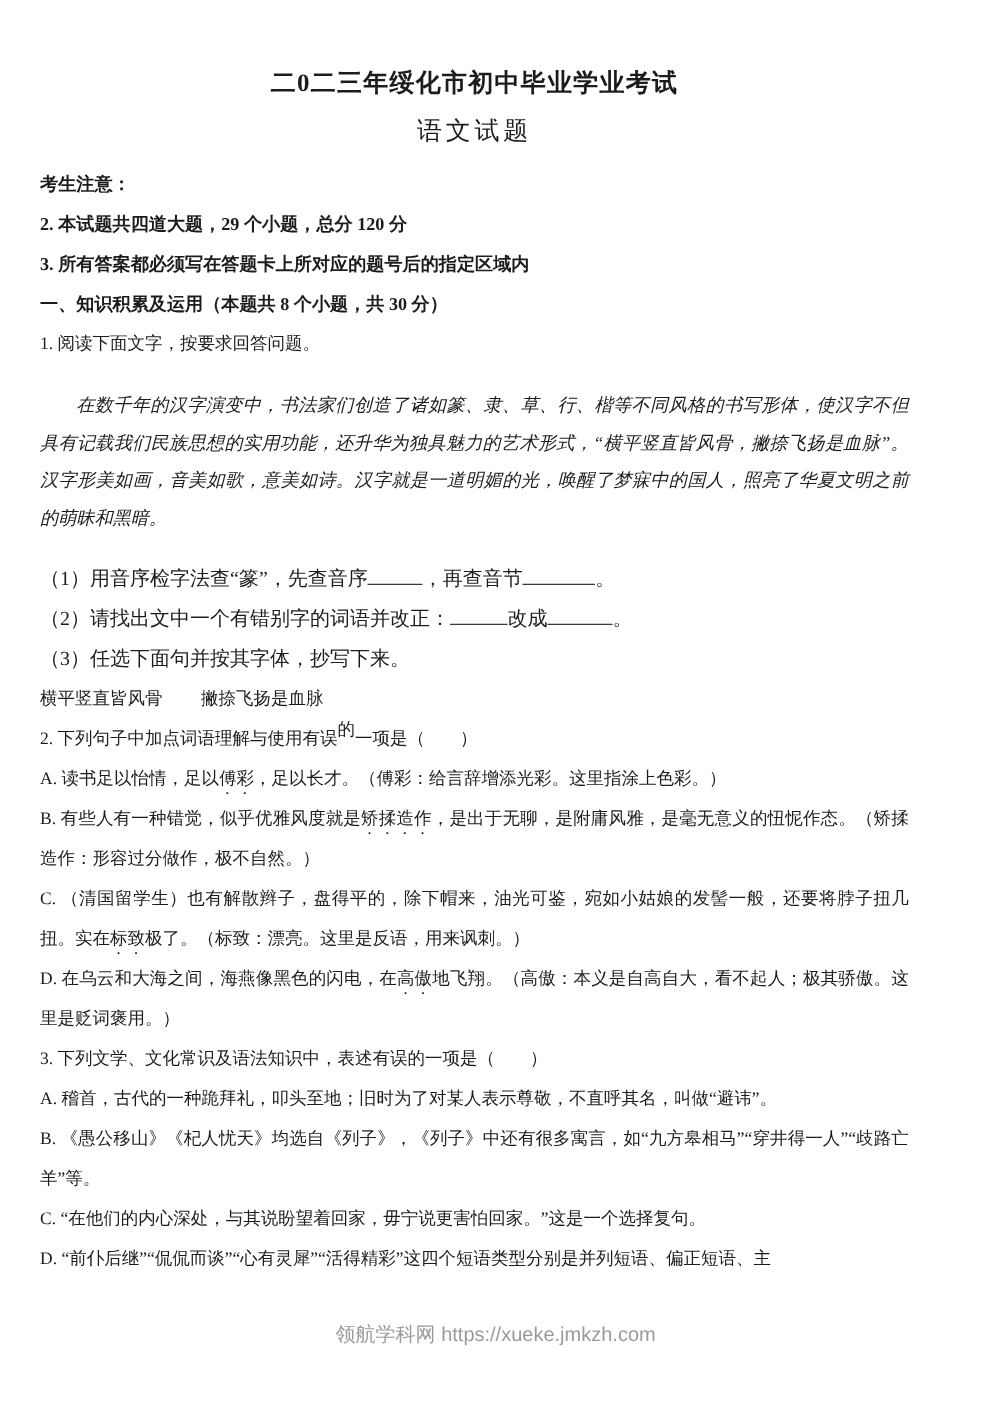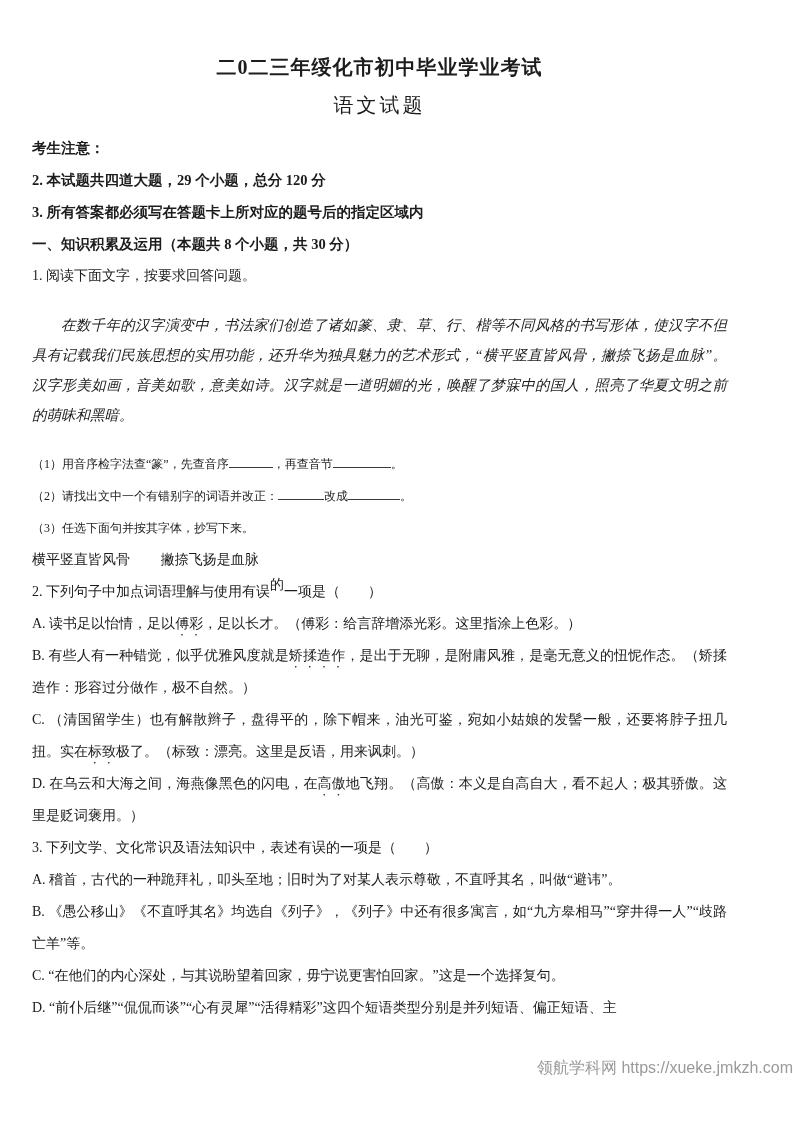--- a/index.html
+++ b/index.html
@@ -41,21 +41,21 @@
     line-height: 32px;
   }
   .passage {
     font-style: italic;
     font-size: 14.5px;
     line-height: 30px;
     text-align: justify;
     text-indent: 2em;
     margin: 18px 0;
   }
-  .subq { font-size: 12px; line-height: 32px; }
+  .subq { font-size: 16px; line-height: 32px; }
   .blank {
     display: inline-block;
     border-bottom: 1px solid #3a3a3a;
     height: 14px;
     vertical-align: baseline;
   }
   .w44 { width: 44px; } .w58 { width: 58px; } .w46 { width: 46px; } .w52 { width: 52px; }
   .copy-line { font-size: 14px; line-height: 32px; }
   .copy-line .copy-right { margin-left: 2.2em; }
   .stem { font-size: 14px; line-height: 32px; }
@@ -69,21 +69,21 @@
     -webkit-text-emphasis: dot;
     -webkit-text-emphasis-position: under right;
     text-emphasis: dot;
     text-emphasis-position: under right;
   }
   .footer {
     position: absolute;
     left: 0;
     top: 1058px;
     width: 100%;
-    text-align: right;
+    text-align: center;
     color: #9a9a9a;
     font-size: 16px;
     font-family: "Liberation Sans", "DejaVu Sans", sans-serif;
   }
 </style>
 </head>
 <body>
 
 <div class="page">
 
@@ -131,20 +131,20 @@
       <span>C. （清国留学生）也有解散辫子，盘得平的，除下帽来，油光可鉴，宛如小姑娘的发髻一般，还要将脖子扭几扭。实在</span><span class="emph">标致</span><span>极了。（标致：漂亮。这里是反语，用来讽刺。）</span>
     </div>
     <div class="option">
       <span>D. 在乌云和大海之间，海燕像黑色的闪电，在</span><span class="emph">高傲</span><span>地飞翔。（高傲：本义是自高自大，看不起人；极其骄傲。这里是贬词褒用。）</span>
     </div>
   </div>
 
   <div>
     <div class="stem">3. 下列文学、文化常识及语法知识中，表述有误的一项是（　　）</div>
     <div class="option">A. 稽首，古代的一种跪拜礼，叩头至地；旧时为了对某人表示尊敬，不直呼其名，叫做“避讳”。</div>
-    <div class="option">B. 《愚公移山》《不直呼其名》均选自《列子》，《列子》中还有很多寓言，如“九方皋相马”“穿井得一人”“歧路亡羊”等。</div>
+    <div class="option">B. 《愚公移山》《杞人忧天》均选自《列子》，《列子》中还有很多寓言，如“九方皋相马”“穿井得一人”“歧路亡羊”等。</div>
     <div class="option">C. “在他们的内心深处，与其说盼望着回家，毋宁说更害怕回家。”这是一个选择复句。</div>
     <div class="option">D. “前仆后继”“侃侃而谈”“心有灵犀”“活得精彩”这四个短语类型分别是并列短语、偏正短语、主</div>
   </div>
 
   <div class="footer">领航学科网 https://xueke.jmkzh.com</div>
 
 </div>
 
 </body></html>

